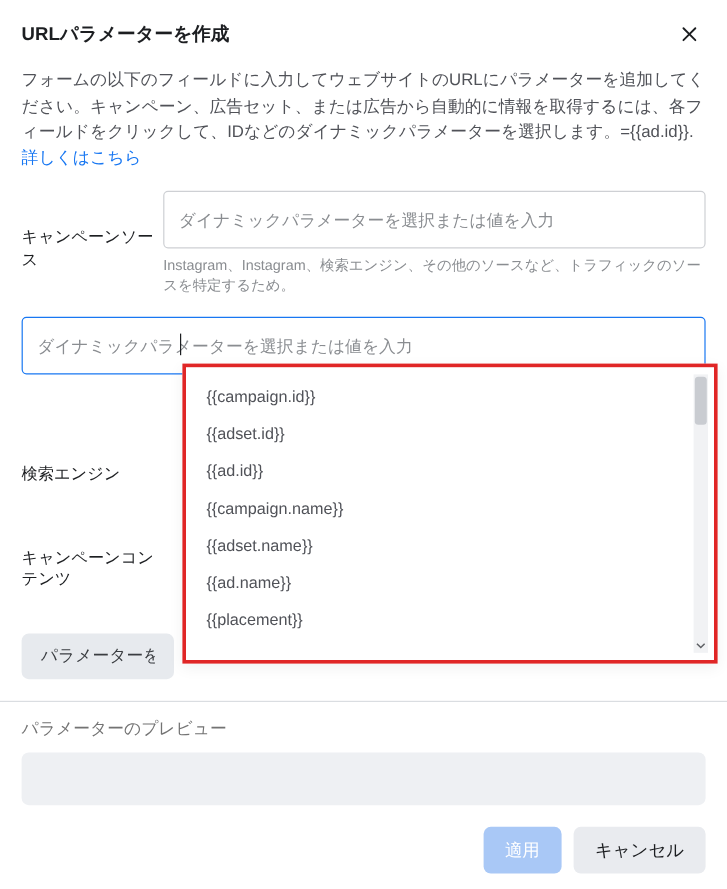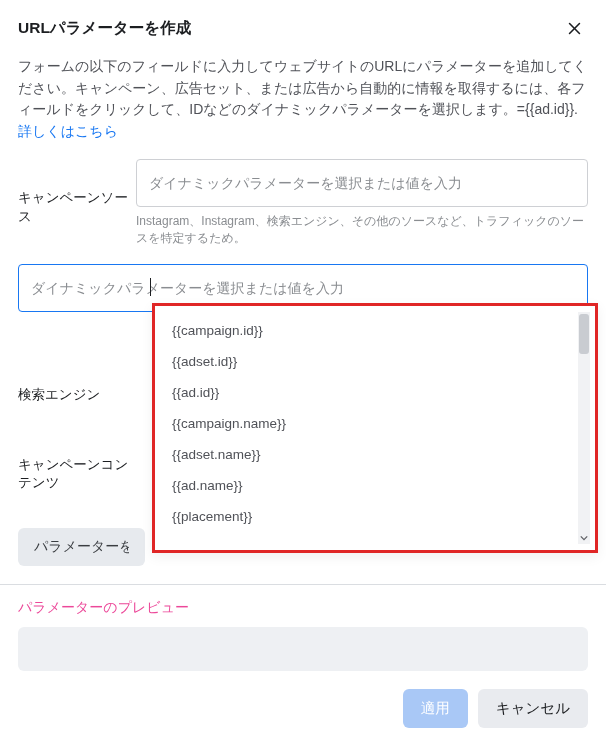--- a/index.html
+++ b/index.html
@@ -153,21 +153,21 @@
   }
   .dd-scroll .arrow.down { bottom: 0; }
 
   .divider {
     height: 1px;
     background: #dadde1;
     margin: 18px -18px 14px -18px;
   }
   .preview-title {
     font-size: 14px;
-    color: #ec4899;
+    color: #737373;
     padding: 0 0 10px 0;
   }
   .preview-box {
     background: #eef0f3;
     border-radius: 6px;
     height: 44px;
     width: 100%;
   }
   .footer {
     display: flex;

